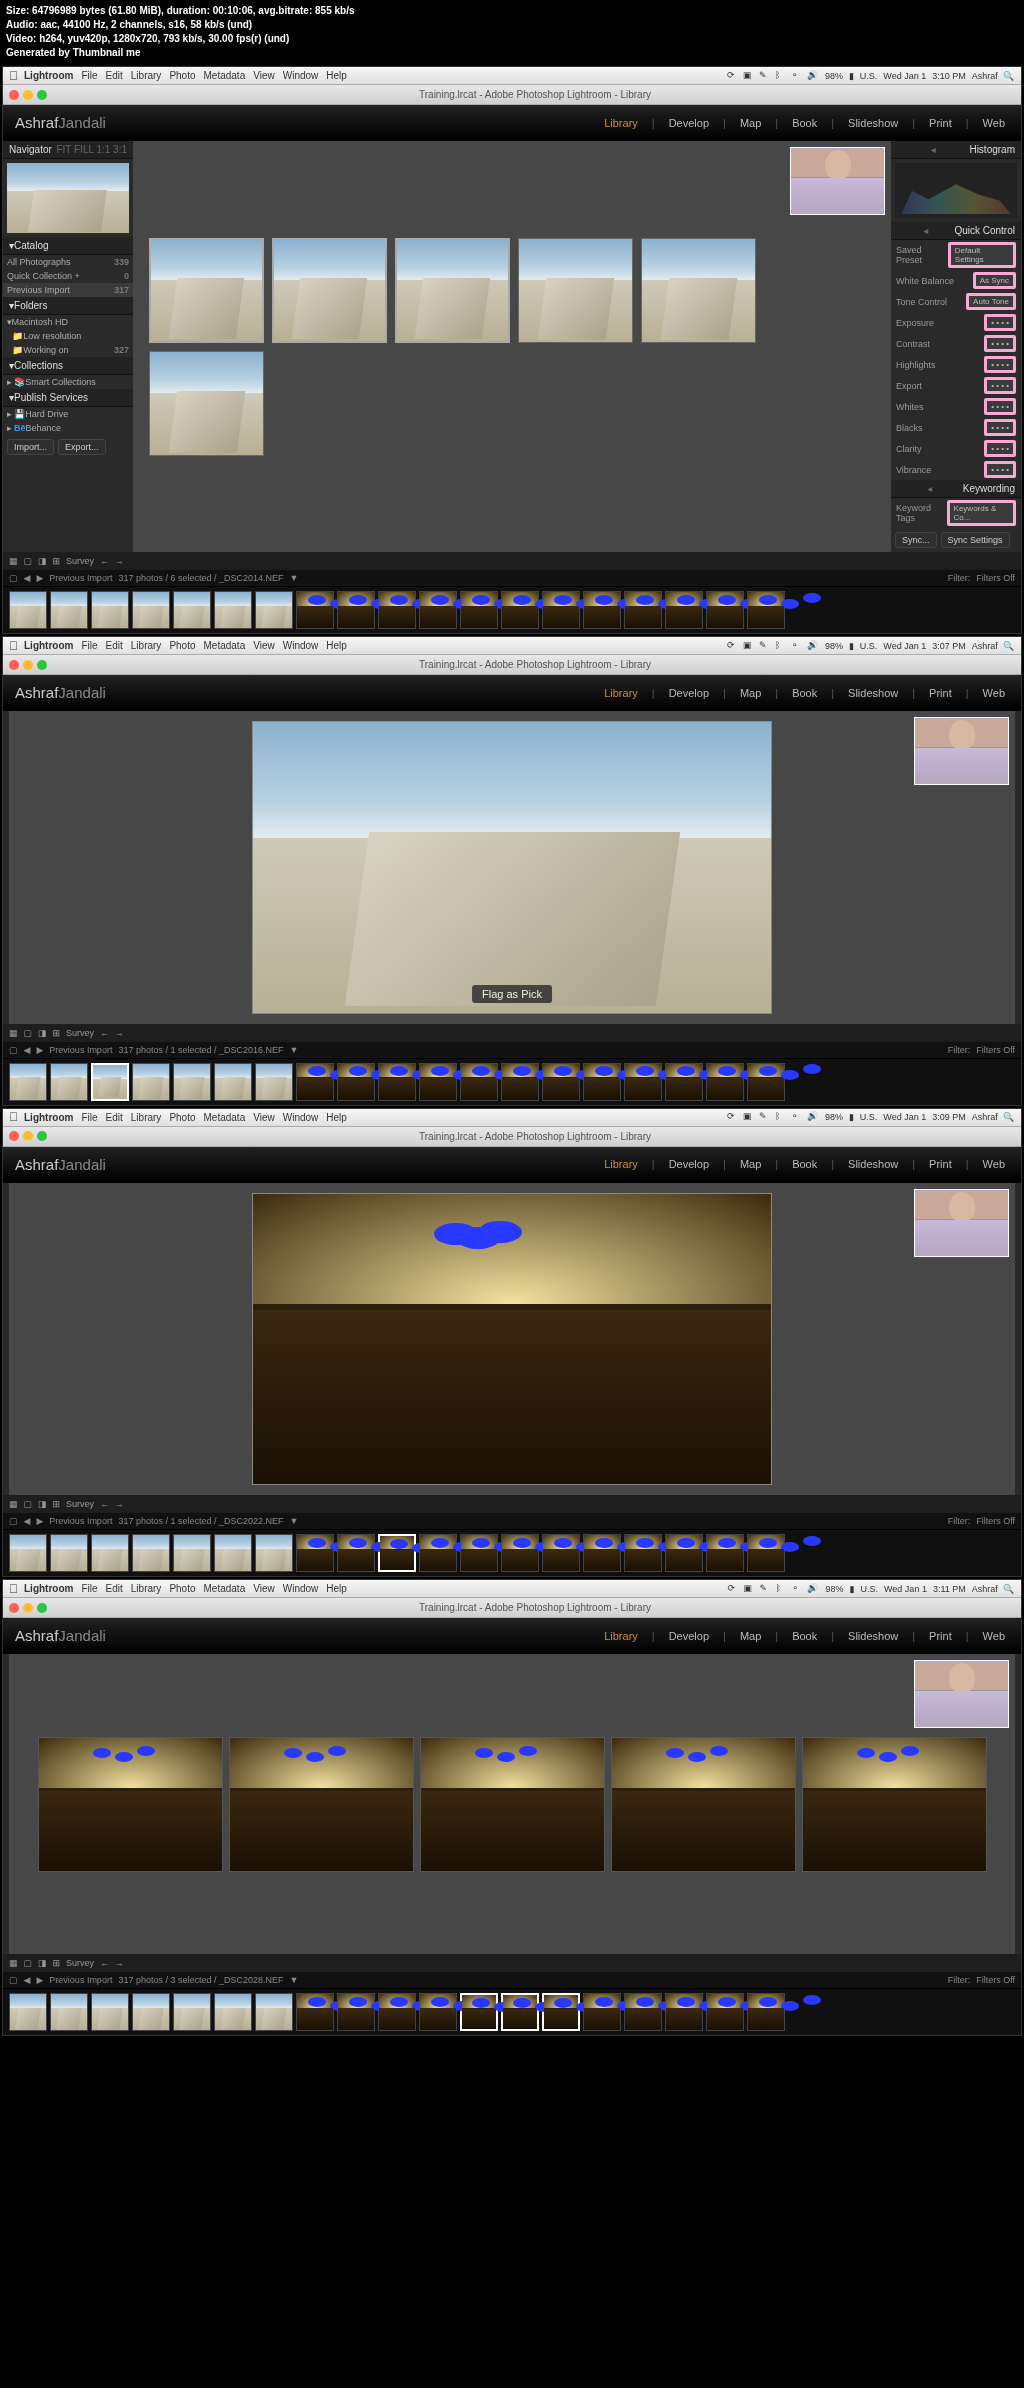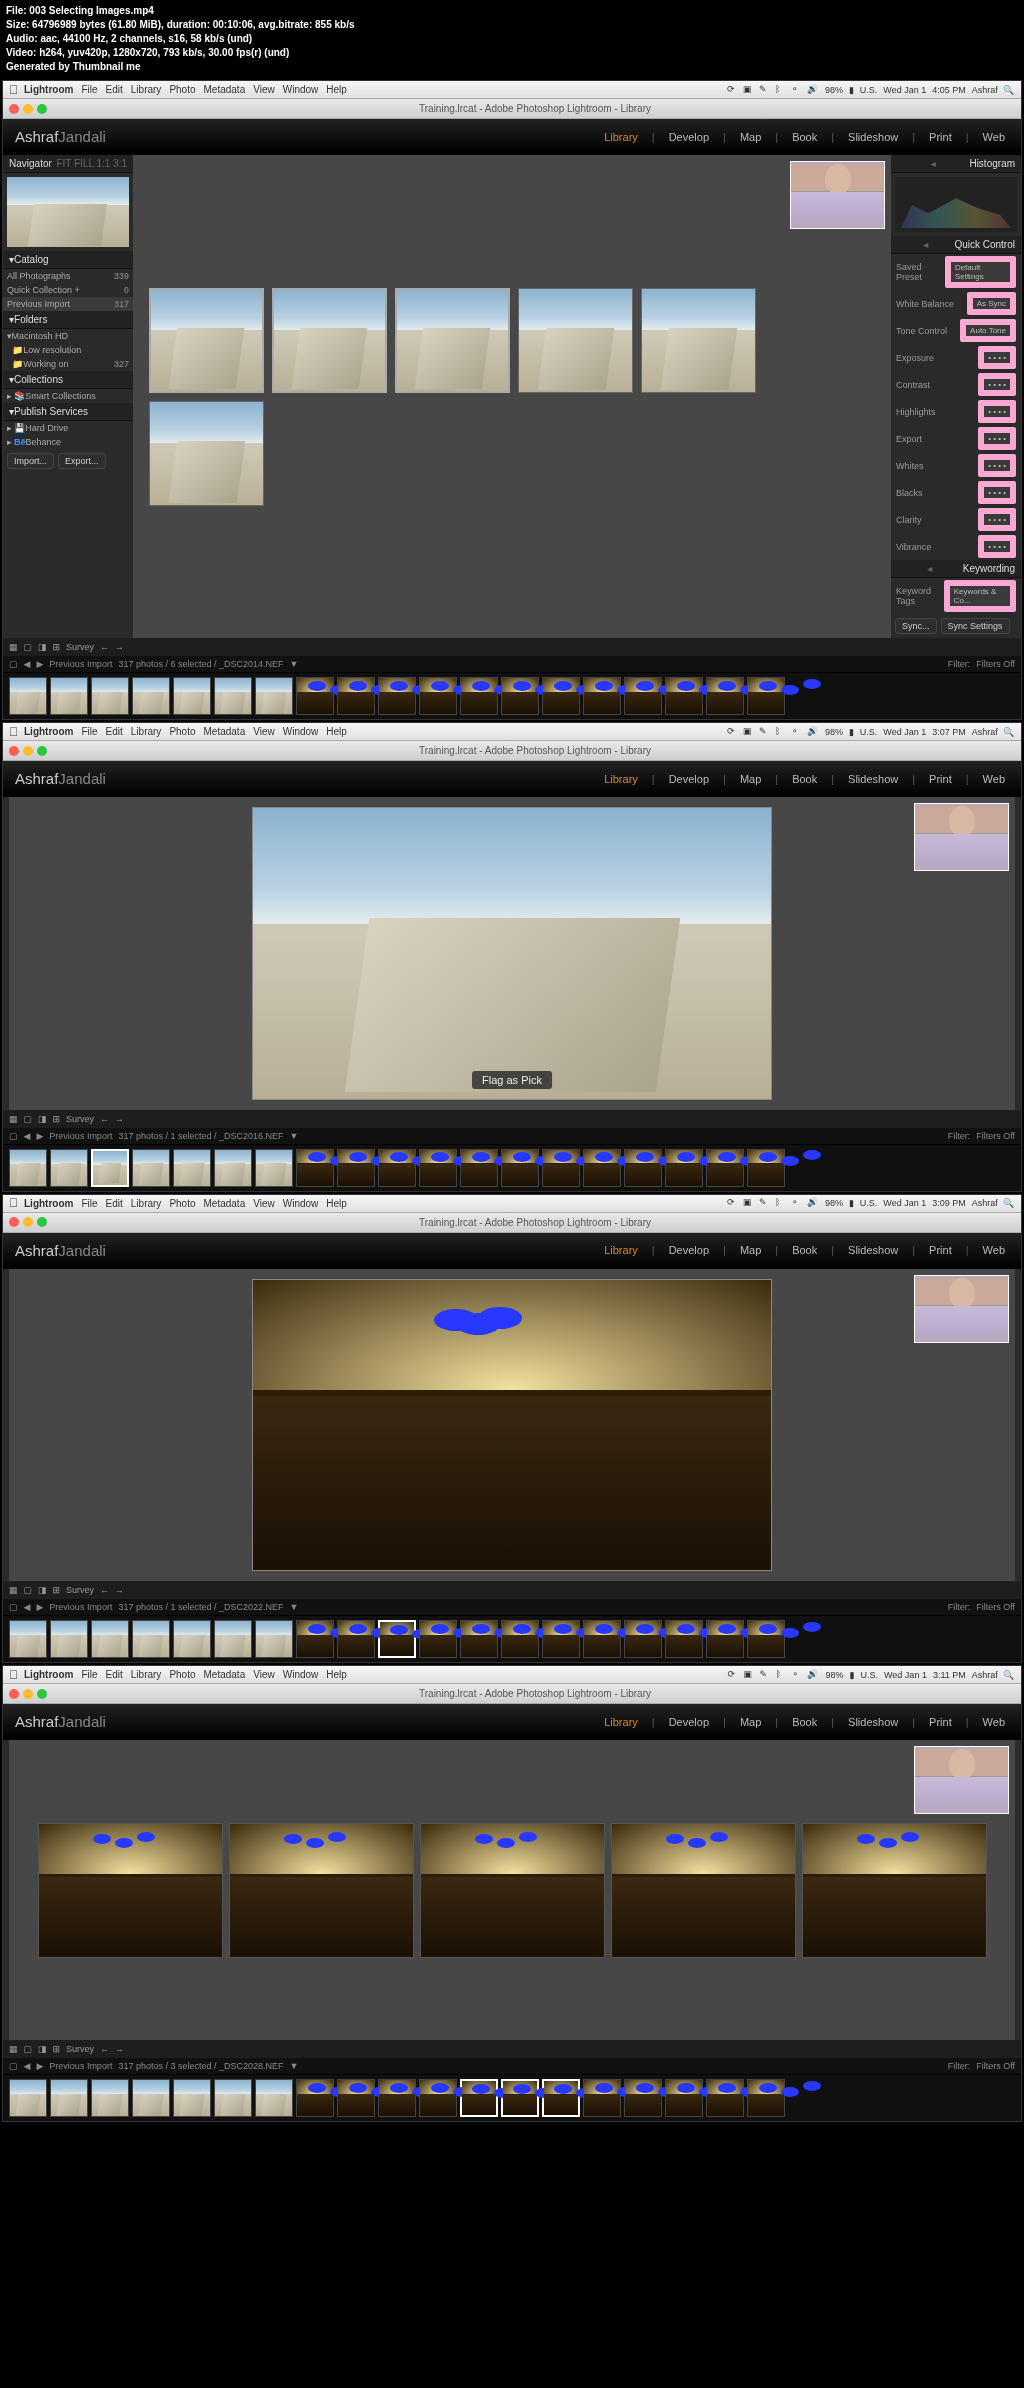--- a/index.html
+++ b/index.html
@@ -71,35 +71,34 @@
 .interior { width:100%; height:100%; background:#2c1e0a; position:relative; }
 .interior:before{ content:""; position:absolute; top:0; left:0; right:0; height:38%; background:radial-gradient(ellipse at 50% 100%,#f5e2a0,#3a2a0c);}
 .interior .bl{ position:absolute; top:8%; left:30%; width:18px; height:10px; background:#2838ff; border-radius:50%; box-shadow: 22px 4px 0 #2838ff, 44px -2px 0 #2838ff; }
 .interior:after{content:""; position:absolute; bottom:0; left:0; right:0; height:60%; background:linear-gradient(#3a2810,#1a1004);}
 
 .loupe { max-width:520px; width:100%; aspect-ratio: 1280/720; position:relative; border:1px solid #888; }
 .overlay-label { position:absolute; bottom:10px; left:50%; transform:translateX(-50%); background:rgba(30,30,30,.75); color:#eee; padding:3px 10px; font-size:11px; border-radius:3px; }
 
 .qd-row { display:flex; padding: 2px 5px; font-size:9px; align-items:center; }
 .qd-row span:first-child{ color:#999; }
-.qd-btn { margin-left:auto; background:#3a3a3a; border:6px solid #f9a8d4; padding:1px 4px; font-size:8px; border-radius:2px; }
+.qd-btn { margin-left:auto; background:#3a3a3a; border:3px solid #f9a8d4; padding:1px 4px; font-size:8px; border-radius:2px; }
 .btn-sm { background:#2e2e2e; border:1px solid #444; padding:2px 6px; font-size:9px; color:#ccc; border-radius:3px; }
 .imp-exp { display:flex; gap:4px; padding:4px; }
 
 .survey-grid { display:flex; flex-wrap:wrap; gap:6px; padding:4px; justify-content:center; }
 .survey-cell { width: 185px; height:135px; background:#333; border:1px solid #555; }
 
 .hist { height:55px; background:#222; margin:4px; position:relative; }
 .hist:after{content:""; position:absolute; left:5%; right:5%; bottom:4px; height:60%; background:linear-gradient(90deg,#335,#355,#553,#533); clip-path: polygon(0 100%,10% 30%,25% 55%,50% 10%,70% 40%,90% 60%,100% 100%);}
 </style>
 </head>
 <body>
 
 <div class="header-info">
-  <div>File: 003 Selecting Images.mp4</div>
   <div>Size: 64796989 bytes (61.80 MiB), duration: 00:10:06, avg.bitrate: 855 kb/s</div>
   <div>Audio: aac, 44100 Hz, 2 channels, s16, 58 kb/s (und)</div>
   <div>Video: h264, yuv420p, 1280x720, 793 kb/s, 30.00 fps(r) (und)</div>
   <div>Generated by Thumbnail me</div>
 </div>
 
 <div id="frames-container">
 <div class="frame-wrap">
 
   <div class="mac-menubar">
@@ -121,21 +120,21 @@
         <span>▣</span>
         <span>✎</span>
         <span>ᛒ</span>
         <span>⚬</span>
         <span>🔊</span>
       </div>
       <span>98%</span>
       <span>▮</span>
       <span>U.S.</span>
       <span>Wed Jan 1</span>
-      <span>4:05 PM</span>
+      <span>3:10 PM</span>
       <span>Ashraf</span>
       <span>🔍</span>
     </div>
   </div>
 
   <div class="win-chrome">
     <div class="traffic">
       <span class="t-red"></span>
       <span class="t-yel"></span>
       <span class="t-grn"></span>

